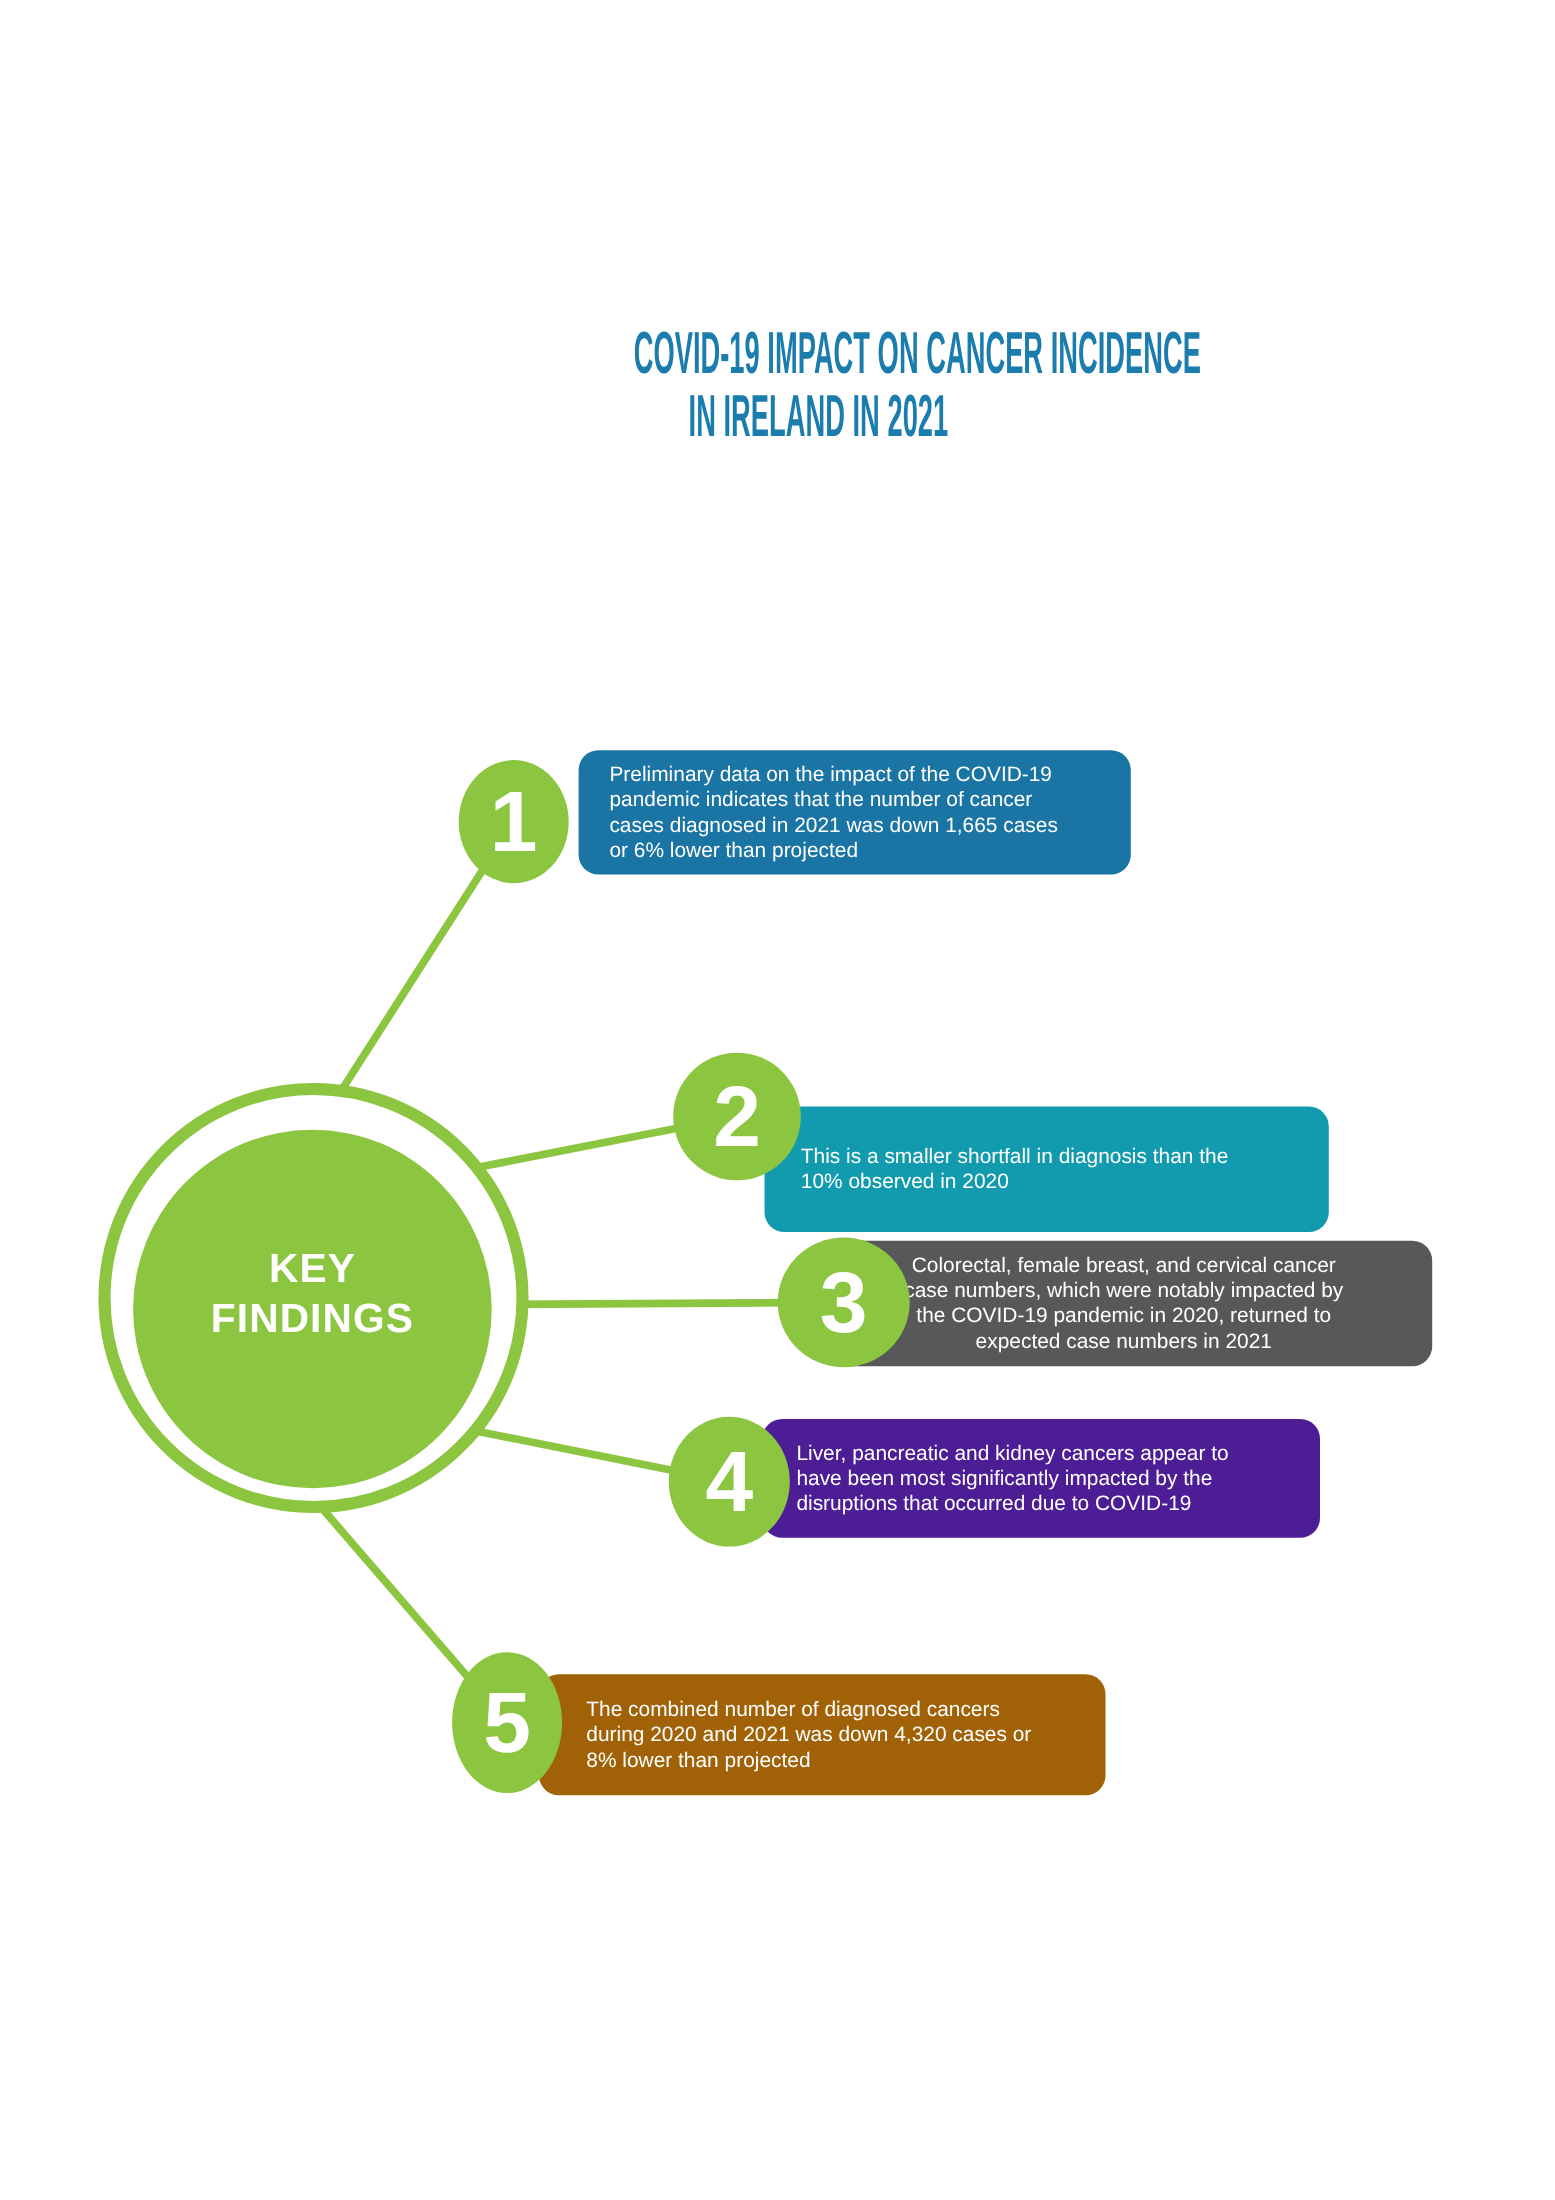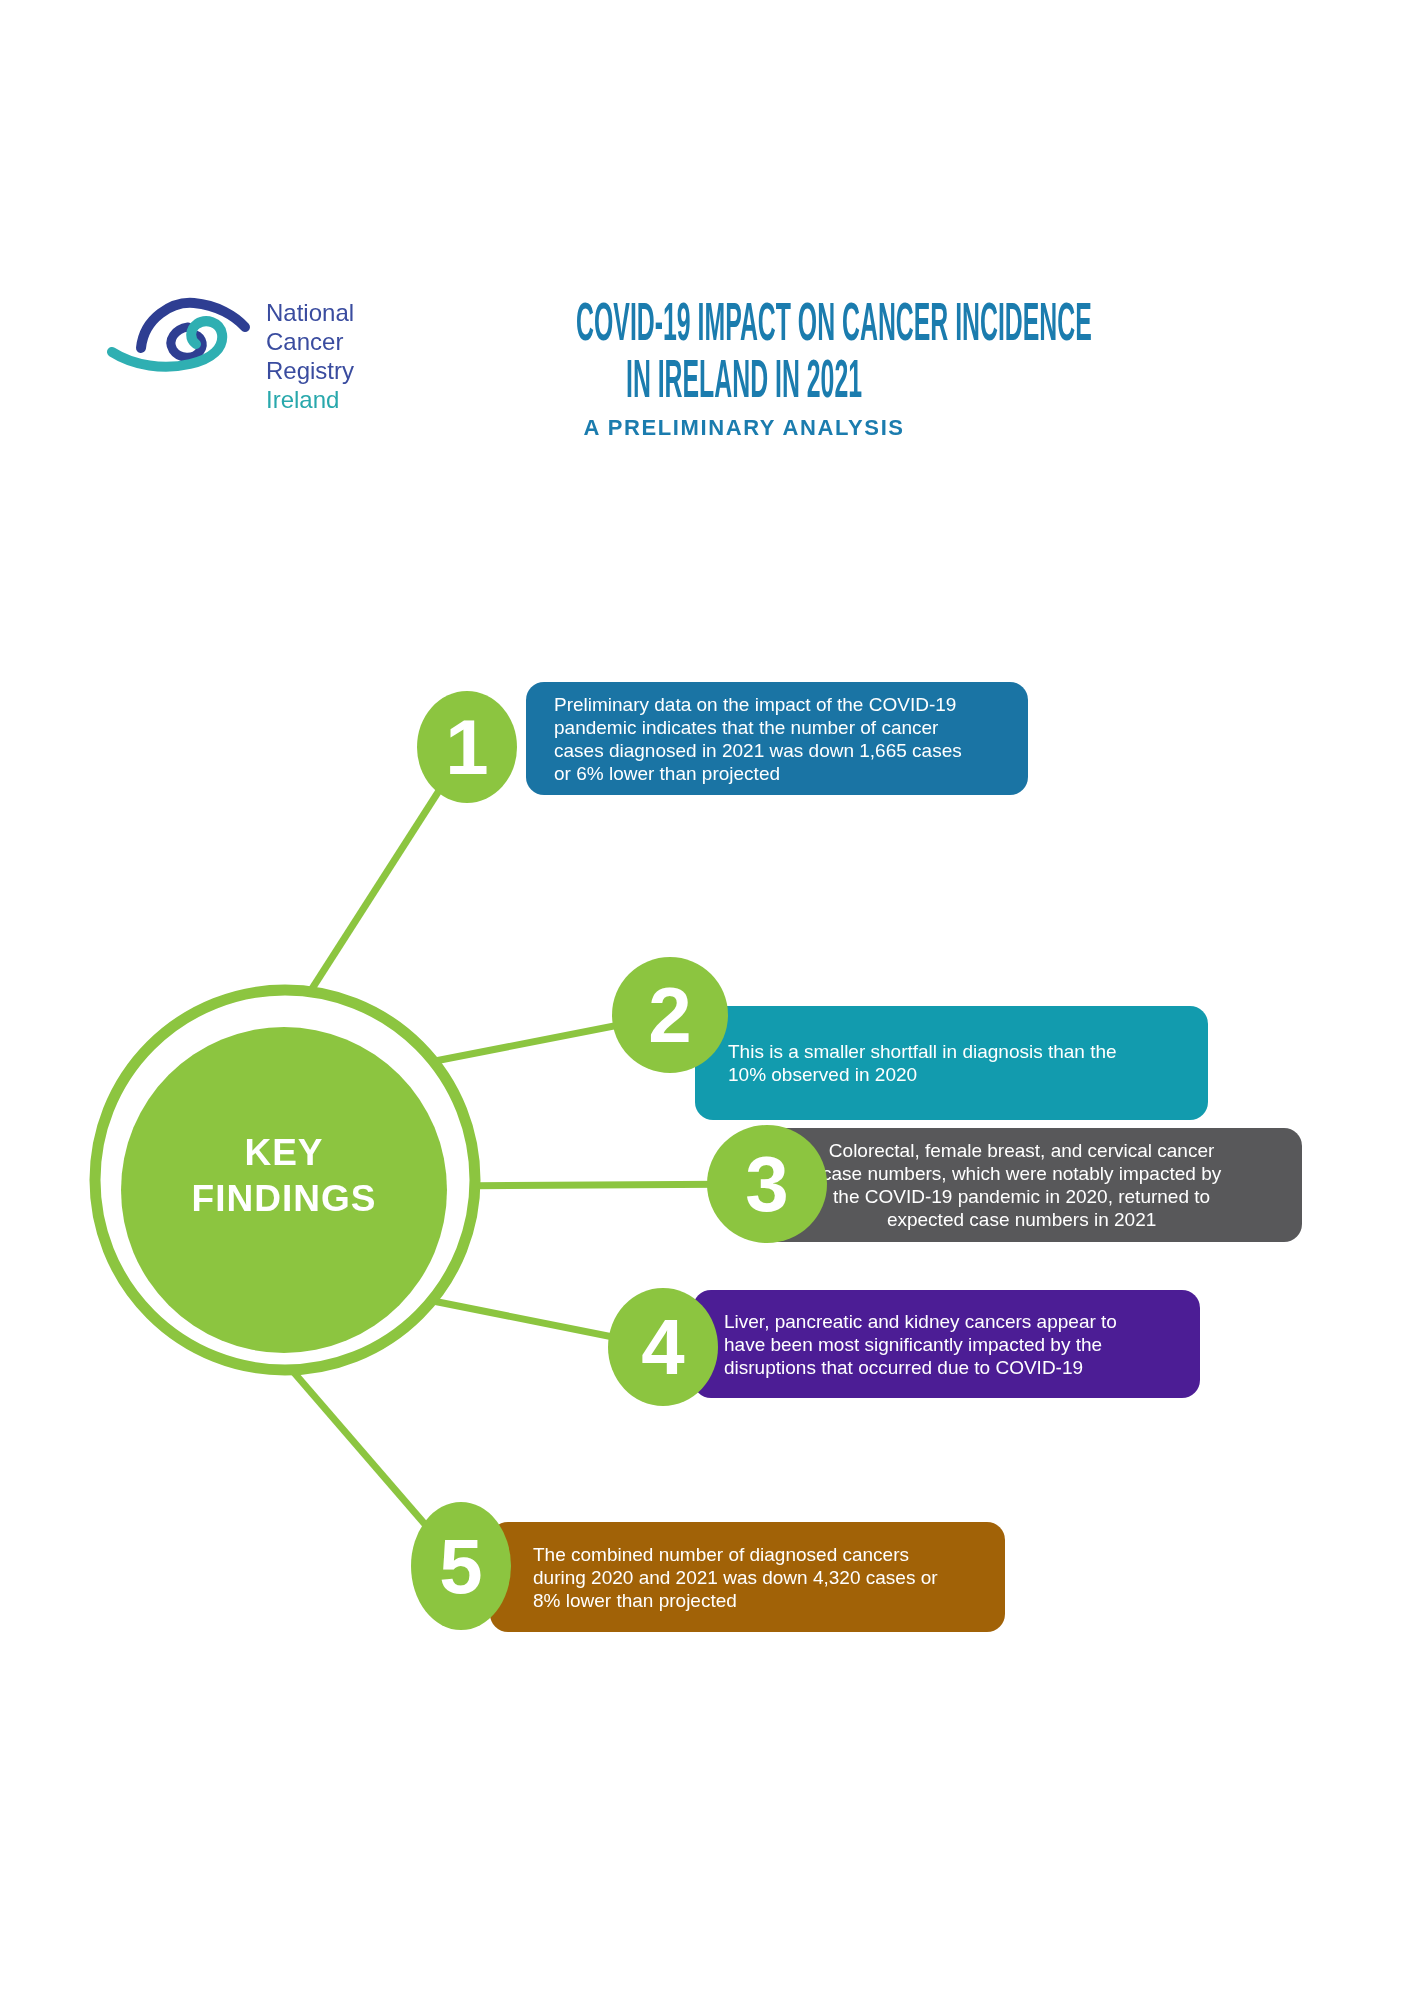--- a/index.html
+++ b/index.html
@@ -49,38 +49,24 @@
   .f4-box { left:693px; top:1290px; width:507px; height:108px; padding-left:31px; }
   .f4-circle { left:608px; top:1288px; width:110px; height:118px; }
   .f5-box { left:490px; top:1522px; width:515px; height:110px; padding-left:43px; }
   .f5-circle { left:411px; top:1502px; width:100px; height:128px; }
 </style>
 </head>
 <body>
 
 <div class="canvas">
 
-  <div class="brand">
-    <svg class="brand-mark" viewBox="0 0 150 82" aria-hidden="true">
-      <path d="M 35,54 C 38,24 66,7 88,9 C 111,11 129,22 139,33" fill="none" stroke="#2E3E92" stroke-width="10" stroke-linecap="round"></path>
-      <path d="M 82,33 C 69,35 61,46 67,56 C 73,65 88,66 94,57 C 99,50 95,41 86,40" fill="none" stroke="#2E3E92" stroke-width="9" stroke-linecap="round"></path>
-      <path d="M 6,58 C 28,72 58,76 84,70 C 106,65 118,54 116,40 C 114,28 100,24 91,30 C 84,35 83,45 90,50" fill="none" stroke="#2FAFB2" stroke-width="10" stroke-linecap="round"></path>
-    </svg>
-    <div class="brand-text">
-      <div>National</div>
-      <div>Cancer</div>
-      <div>Registry</div>
-      <div class="teal">Ireland</div>
-    </div>
-  </div>
 
   <div class="title-block">
     <div class="title-line">COVID-19 IMPACT ON CANCER INCIDENCE</div>
     <div class="title-line">IN IRELAND IN 2021</div>
-    <div class="subtitle">A PRELIMINARY ANALYSIS</div>
   </div>
 
   <svg class="connectors" aria-hidden="true">
     <line x1="308" y1="995" x2="467" y2="747" stroke="#8CC540" stroke-width="7"></line>
     <line x1="430" y1="1062" x2="670" y2="1015" stroke="#8CC540" stroke-width="7"></line>
     <line x1="440" y1="1186" x2="767" y2="1184" stroke="#8CC540" stroke-width="7"></line>
     <line x1="428" y1="1300" x2="663" y2="1347" stroke="#8CC540" stroke-width="7"></line>
     <line x1="290" y1="1368" x2="461" y2="1566" stroke="#8CC540" stroke-width="7"></line>
     <circle cx="285" cy="1180" r="190" fill="#ffffff" stroke="#8CC540" stroke-width="11"></circle>
     <circle cx="284" cy="1190" r="163" fill="#8CC540"></circle>

